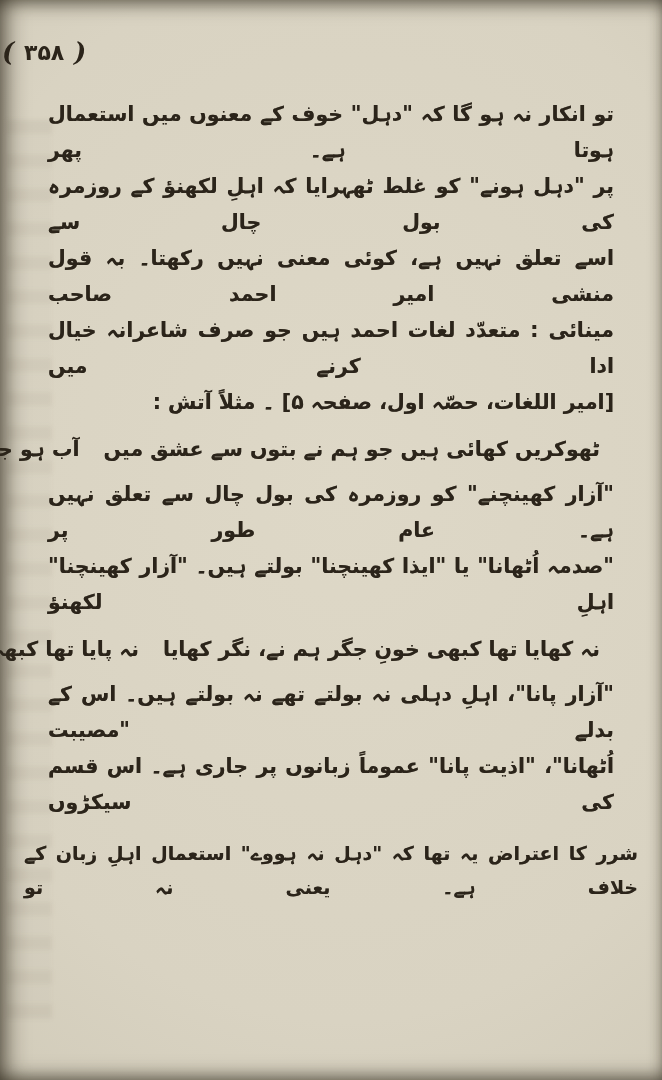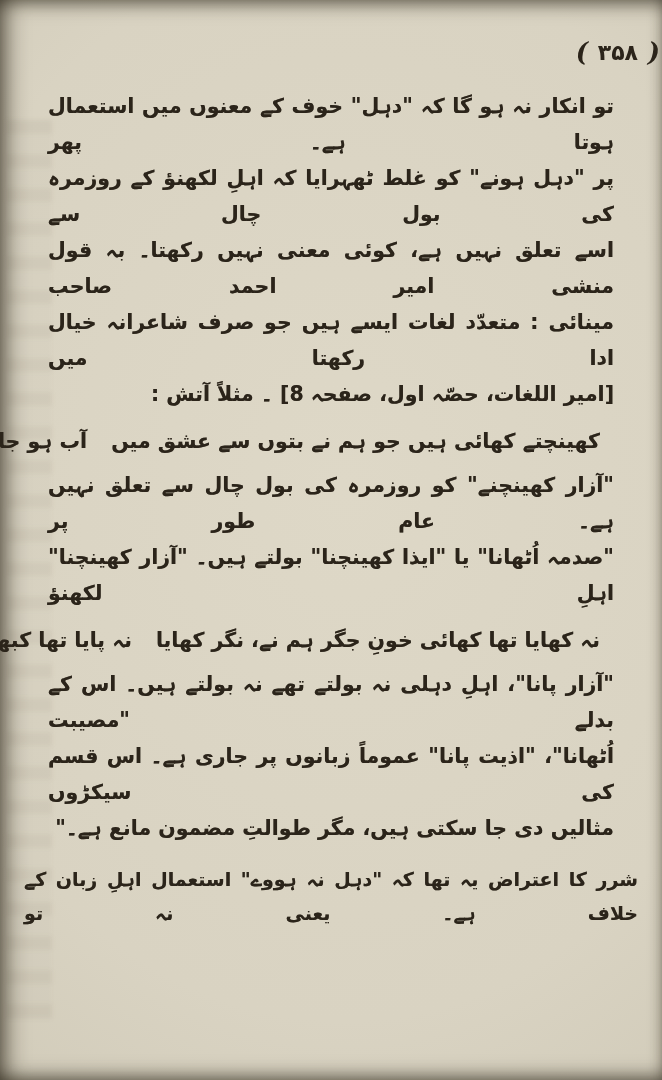--- a/index.html
+++ b/index.html
@@ -23,40 +23,40 @@
     position:absolute;top:120px;bottom:60px;left:6px;width:46px;
     background:repeating-linear-gradient(
       to bottom,
       rgba(90,80,60,.07) 0 14px,
       rgba(90,80,60,.015) 14px 34px);
     filter:blur(2px);
     pointer-events:none;
   }
   .pagenum-wrap{
     position:absolute;top:36px;left:0;right:0;
-    text-align:right;
+    text-align:left;
     font-weight:bold;
     font-size:22px;
     letter-spacing:2px;
     direction:rtl;
   }
   .pagenum-wrap .orn{
     font-size:26px;
     font-family:"DejaVu Serif", serif;
     font-style:italic;
     position:relative;top:1px;
     padding:0 2px;
   }
   .text-area{
     position:absolute;
     top:88px;right:22px;left:22px;
     direction:rtl;
     text-shadow:0 0 .5px rgba(43,36,26,.55);
   }
-  .block{margin:0 0 10px 0;}
+  .block{margin:8px 0 10px 0;}
   .block.main{padding:0 26px;}
   .block.wide{padding:0 2px;}
   .line{
     font-size:20.5px;
     font-weight:bold;
     line-height:36px;
     text-align:justify;
     -moz-text-align-last:justify;
     text-align-last:justify;
   }
@@ -91,43 +91,42 @@
     <span class="num">۳۵۸</span>
     <span class="orn">)</span>
   </div>
 
   <div class="text-area">
 
     <div class="block main">
       <div class="line">تو انکار نہ ہو گا کہ "دہل" خوف کے معنوں میں استعمال ہوتا ہے۔ پھر</div>
       <div class="line">پر "دہل ہونے" کو غلط ٹھہرایا کہ اہلِ لکھنؤ کے روزمرہ کی بول چال سے</div>
       <div class="line">اسے تعلق نہیں ہے، کوئی معنی نہیں رکھتا۔ بہ قول منشی امیر احمد صاحب</div>
-      <div class="line">مینائی : متعدّد لغات ایسے ہیں جو صرف شاعرانہ خیال ادا رکھتا میں</div>
-      <div class="line last">[امیر اللغات، حصّہ اول، صفحہ 8] ۔ مثلاً آتش :</div>
+      <div class="line">مینائی : متعدّد لغات احمد ہیں جو صرف شاعرانہ خیال ادا کرنے میں</div>
+      <div class="line last">[امیر اللغات، حصّہ اول، صفحہ ۵] ۔ مثلاً آتش :</div>
     </div>
 
     <div class="verse">
-      <span class="hemistich">کھینچتے کھائی ہیں جو ہم نے بتوں سے عشق میں</span>
+      <span class="hemistich">ٹھوکریں کھائی ہیں جو ہم نے بتوں سے عشق میں</span>
       <span class="hemistich">آب ہو جاتے، جو یہ آزار پتھر کھینچتے</span>
     </div>
 
     <div class="block main">
       <div class="line">"آزار کھینچنے" کو روزمرہ کی بول چال سے تعلق نہیں ہے۔ عام طور پر</div>
       <div class="line">"صدمہ اُٹھانا" یا "ایذا کھینچنا" بولتے ہیں۔ "آزار کھینچنا" اہلِ لکھنؤ</div>
     </div>
 
     <div class="verse">
-      <span class="hemistich">نہ کھایا تھا کھائی خونِ جگر ہم نے، نگر کھایا</span>
+      <span class="hemistich">نہ کھایا تھا کبھی خونِ جگر ہم نے، نگر کھایا</span>
       <span class="hemistich">نہ پایا تھا کبھی آزارِ اُلفت میں، مگر پایا</span>
     </div>
 
     <div class="block main">
       <div class="line">"آزار پانا"، اہلِ دہلی نہ بولتے تھے نہ بولتے ہیں۔ اس کے بدلے "مصیبت</div>
       <div class="line">اُٹھانا"، "اذیت پانا" عموماً زبانوں پر جاری ہے۔ اس قسم کی سیکڑوں</div>
-      <div class="line last">مثالیں دی جا سکتی ہیں، مگر طوالتِ مضمون مانع ہے۔"</div>
     </div>
 
     <div class="block wide" style="margin-top:16px;">
       <div class="line">شرر کا اعتراض یہ تھا کہ "دہل نہ ہووے" استعمال اہلِ زبان کے خلاف ہے۔ یعنی نہ تو</div>
 
     </div>
 
   </div>
 </div>
 

